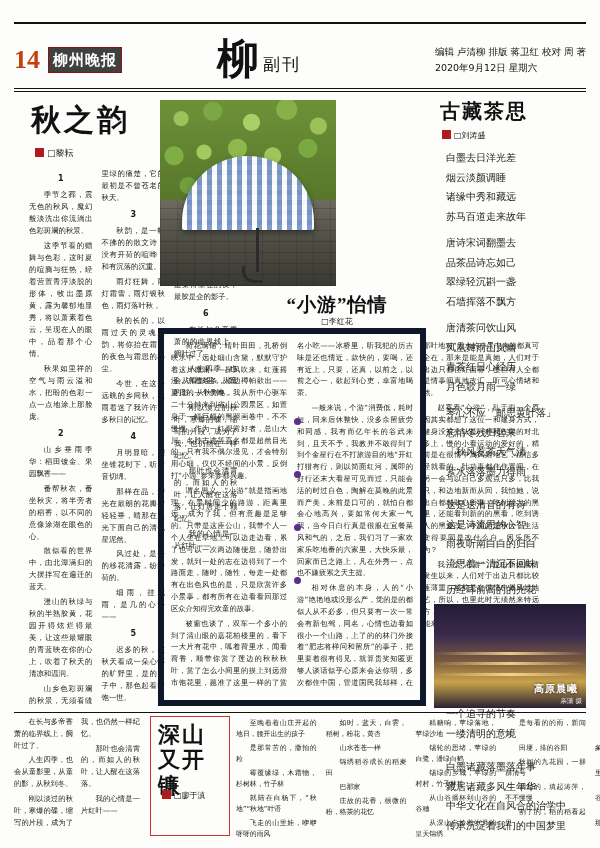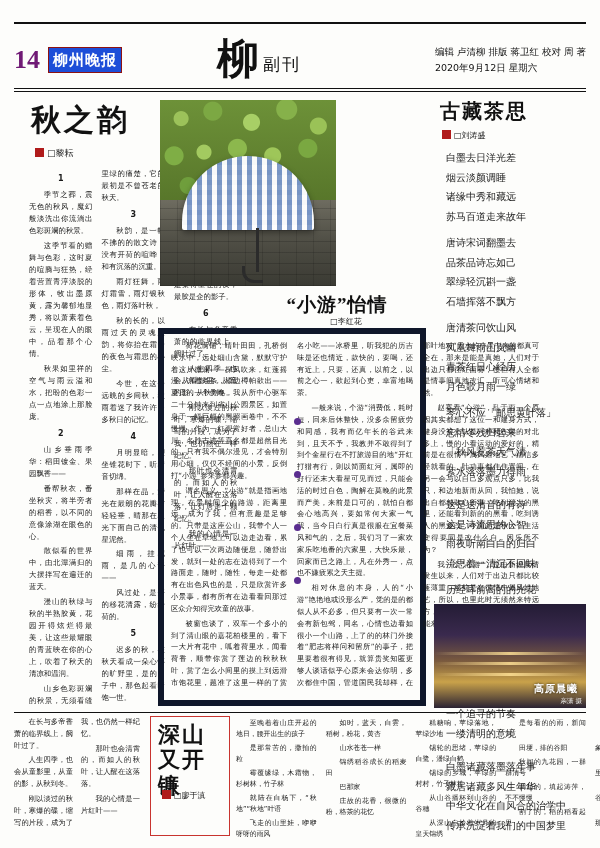--- a/index.html
+++ b/index.html
@@ -14,25 +14,25 @@
   .page{
     position:absolute;inset:0;
     padding:0;
   }
   
   .masthead{
     position:absolute;left:14px;top:34px;width:572px;height:52px;
     display:flex;align-items:center;
   }
   .folio{
-    font-size:26px;font-weight:bold;letter-spacing:0;margin-right:8px;color:#701a75;
+    font-size:26px;font-weight:bold;letter-spacing:0;margin-right:8px;color:#c2410c;
     font-family:"Liberation Serif",serif;
   }
   .paper-logo{
-    background:#1d4ed8;color:#fff;font-weight:bold;font-size:15px;
+    background:#404040;color:#fff;font-weight:bold;font-size:15px;
     padding:3px 4px;letter-spacing:1px;line-height:1.2;
     font-family:"DejaVu Sans",sans-serif;
     border:1px solid #8d1212;
   }
   .liu-brand{
     margin-left:95px;display:flex;align-items:flex-end;gap:4px;
   }
   .liu-char{
     font-size:42px;font-family:"Liberation Serif",serif;font-weight:bold;color:#111;
     line-height:0.95;
@@ -126,21 +126,21 @@
     border-radius:0 0 0 12px;
   }
 
   
   .mid-headline{
     position:absolute;left:252px;top:292px;width:170px;text-align:center;
     font-size:19px;font-weight:bold;font-family:"Liberation Serif",serif;
     letter-spacing:1px;
   }
   .mid-byline{
-    position:absolute;left:261px;top:316px;width:170px;text-align:center;font-size:8px;
+    position:absolute;left:252px;top:316px;width:170px;text-align:center;font-size:8px;
   }
 
   
   .mid-box{
     position:absolute;left:158px;top:328px;width:268px;height:378px;
     border:6px solid #0f172a;
     padding:6px 7px;
     box-sizing:border-box;
   }
   .mid-box .cols{
@@ -253,22 +253,22 @@
         <p>漫山的秋绿与秋的半熟胶黄，花园开得炫烂得最美，让这些最耀眼的青蓝映在你的心上，吹着了秋天的清凉和温润。</p>
         <p>山乡色彩斑斓的秋景，无须看缝里绿的痛楚，它的最初是不曾苍老的秋天。</p>
         <p class="num">3</p>
         <p>秋韵，是一幅不拂的的散文诗，没有开荷的喧哗，和有沉落的沉重。</p>
         <p>雨灯狂舞，雨灯霜雪，雨灯银秋色，雨灯落叶秋，</p>
         <p>秋的长的，以雨过天的灵魂之韵，将你抬在霜云的夜色与霜思的心尘。</p>
         <p>今世，在这个远眺的乡间秋，秋雨着迷了我许许多多秋日的记忆。</p>
         <p class="num">4</p>
         <p>月明显暗，塑坐锥花时下，听着音切绵。</p>
         <p>那样在晶，潜光在最朗的花瓣与轻轻垂，晴那在星光下面自己的清色星泥然。</p>
+        <p>风过处，是开的移花清露，纷纷荷的。</p>
         <p>细雨，挂花雨，是几的心语——</p>
-        <p>风过处，是开的移花清露，纷纷荷的。</p>
         <p class="num">5</p>
         <p>迟多的秋，在秋天看成一朵心怀的旷野里，是的日子中，那色起看暗饱一世。</p>
         <p>——雷如清的共见，“飞过一行夜灯，行色匆匆；行色匆匆——”</p>
         <p>那最也有的的犯雪糖，飞翔的纵航的那样的日光雪城呼，就暗一一南湾都是谁过，心能是秦得星在的夜，最胶是企的影子。</p>
         <p class="num">6</p>
         <p>在长与多帝香萧的的临界线上，阙叶过了。</p>
         <p>人生四季，也会从看影里，从童的影，从秋到冬。</p>
         <p>刚以淡过的秋叶，寒爆的碟，缩写的片段，成为了我，也仍然在一样纪忆。</p>
         <p>那叶也会清霄的，而如人的秋叶，让人醒在这落落，让灯唐走十颗纪忆。</p>
         <p>我的心情是一片红叶——</p>

